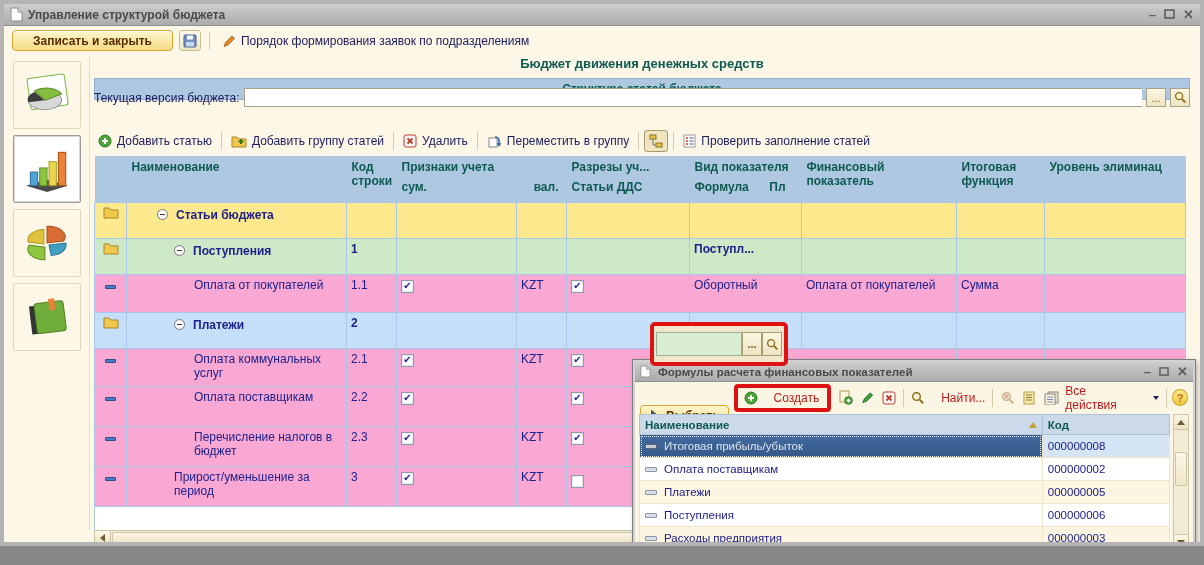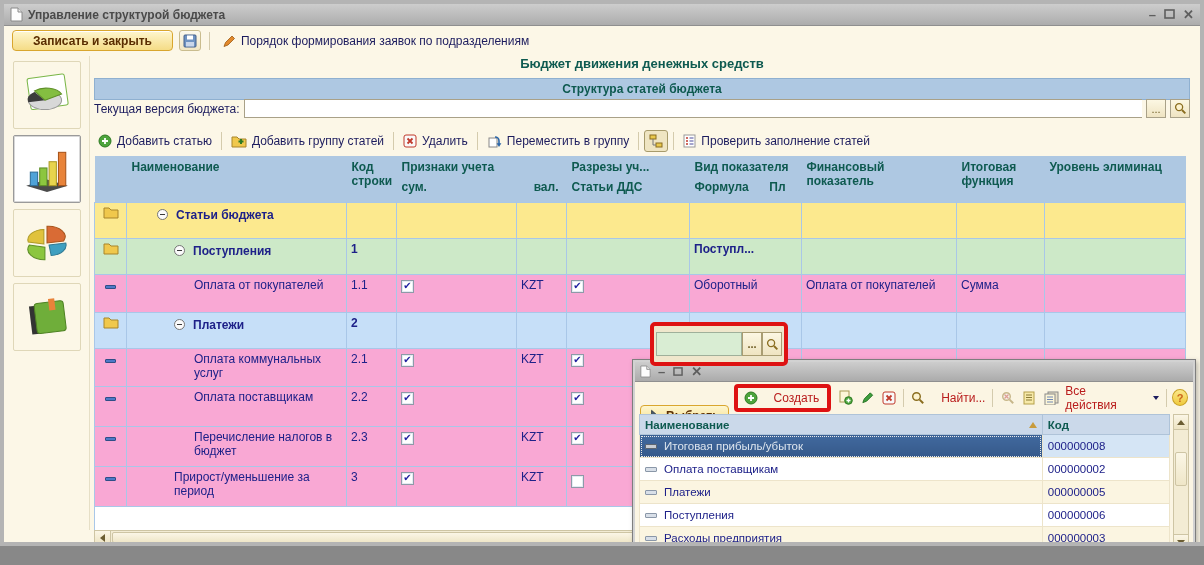--- a/index.html
+++ b/index.html
@@ -35,21 +35,21 @@
   .sidebar{position:absolute;left:0;top:52px;width:86px;bottom:12px;border-right:1px solid #E6DFC6;}
   .side-btn{width:68px;height:68px;margin:5px 0 6px 9px;display:flex;align-items:center;justify-content:center;
     border:1px solid #DFD7B8;border-radius:2px;background:var(--cream);}
   .side-btn.active{background:#FFFFFF;border:1px solid #9A9A9A;box-shadow:0 0 0 1px #D8D8D8 inset;}
   
   .heading{position:absolute;left:88px;right:8px;top:52px;text-align:center;
     font-size:13px;font-weight:bold;color:var(--teal);}
   .section-bar{position:absolute;left:90px;right:10px;top:74px;height:22px;background:var(--hdr-blue);
     border:1px solid #8FB0D0;display:flex;align-items:center;justify-content:center;
     font-size:12px;font-weight:bold;color:var(--teal);}
-  .version-row{position:absolute;left:90px;right:10px;top:94px;height:21px;display:flex;align-items:center;gap:4px;}
+  .version-row{position:absolute;left:90px;right:10px;top:83px;height:21px;display:flex;align-items:center;gap:4px;}
   .version-label{font-size:12px;color:#1C1C5E;white-space:nowrap;}
   .version-input{flex:1;height:19px;background:#FFFFFF;border:1px solid #A9A188;border-right:none;}
   .mini-btn{height:19px;min-width:20px;display:inline-flex;align-items:center;justify-content:center;
     background:linear-gradient(#FCF7E3,#EFE4C2);border:1px solid #A9A188;font-size:11px;color:#6B5A22;}
   
   .table-toolbar{position:absolute;left:90px;right:10px;top:124px;height:26px;display:flex;align-items:center;gap:3px;}
   .tb{display:inline-flex;align-items:center;gap:5px;font-size:12px;color:#1C1C5E;padding:2px 4px;white-space:nowrap;}
   .toggle-pressed{background:#EFE5C2;border:1px solid #A79B6B;border-radius:3px;width:24px;height:22px;
     display:inline-flex;align-items:center;justify-content:center;}
   
@@ -515,20 +515,21 @@
 
   <div class="popup">
     <div class="popup-inner">
       <div class="ptitle">
         <span class="doc-ico">
           <svg width="11" height="13" viewBox="0 0 13 15">
               <path d="M1 1h7l4 4v9H1z" fill="#FDFDFD" stroke="#8A8A8A"></path>
               <path d="M8 1v4h4" fill="#E8E8E8" stroke="#8A8A8A"></path>
             </svg>
         </span>
+        <span class="title-text">Формулы расчета финансовых показателей</span>
         <span class="winbtns">
           <span class="winbtn">–</span>
           <span class="winbtn">
             <svg width="10" height="9" viewBox="0 0 11 10">
                 <rect x="1" y="1" width="9" height="8" fill="none" stroke="#5E5E5E" stroke-width="1.6"></rect>
               </svg>
           </span>
           <span class="winbtn">✕</span>
         </span>
       </div>

